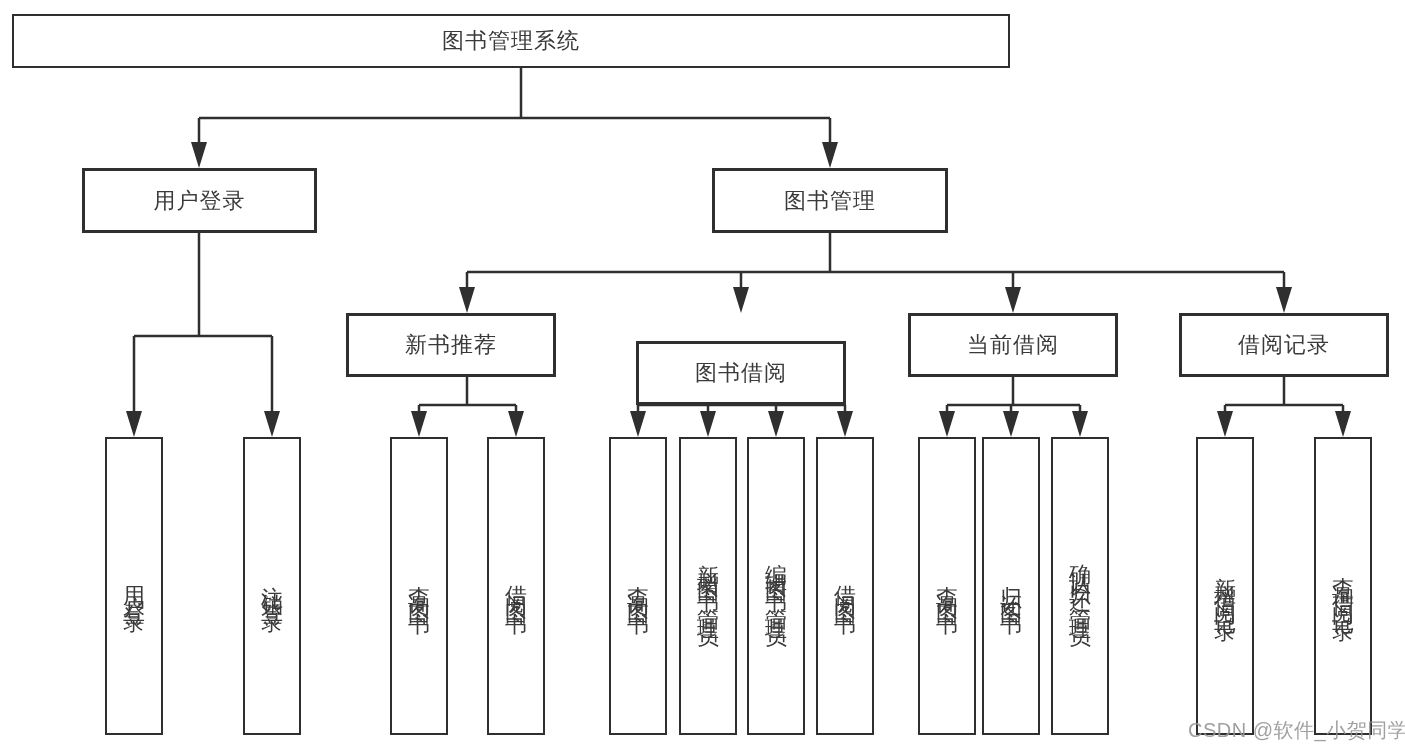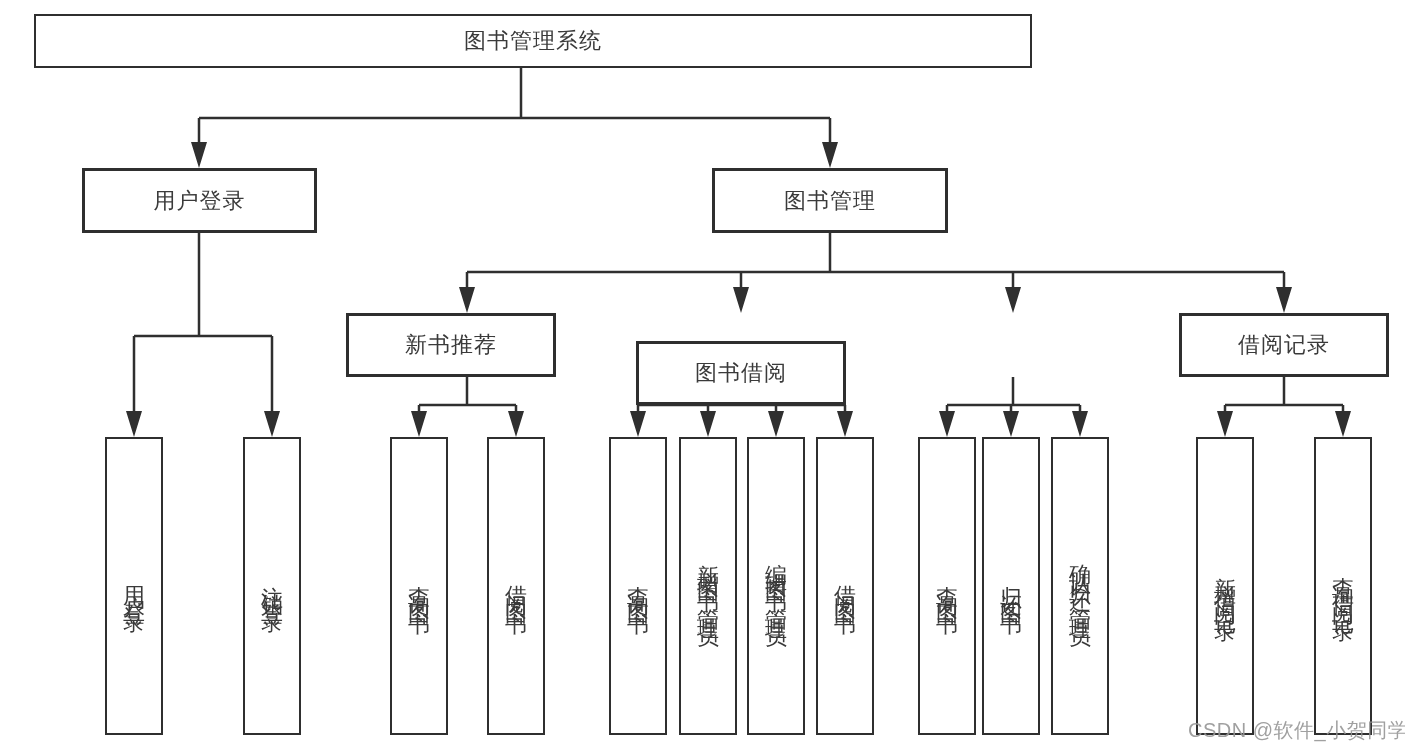--- a/index.html
+++ b/index.html
@@ -75,27 +75,28 @@
              M459 287 L475 287 L467 313 Z  M733 287 L749 287 L741 313 Z
              M1005 287 L1021 287 L1013 313 Z  M1276 287 L1292 287 L1284 313 Z
              M411 411 L427 411 L419 437 Z  M508 411 L524 411 L516 437 Z
              M630 411 L646 411 L638 437 Z  M700 411 L716 411 L708 437 Z
              M768 411 L784 411 L776 437 Z  M837 411 L853 411 L845 437 Z
              M939 411 L955 411 L947 437 Z  M1003 411 L1019 411 L1011 437 Z
              M1072 411 L1088 411 L1080 437 Z
              M1217 411 L1233 411 L1225 437 Z  M1335 411 L1351 411 L1343 437 Z" fill="#2f2f2f" stroke="none"></path>
   </svg>
 
-  <div class="node root" style="left:34px; top:14px; width:998px; height:54px;">图书管理系统</div>
+  <div class="node root" style="left:12px; top:14px; width:998px; height:54px;">图书管理系统</div>
 
   <div class="node" style="left:82px; top:168px; width:235px; height:65px;">用户登录</div>
   <div class="node" style="left:712px; top:168px; width:236px; height:65px;">图书管理</div>
 
   <div class="node" style="left:346px; top:313px; width:210px; height:64px;">新书推荐</div>
   <div class="node" style="left:636px; top:313px; width:210px; height:64px;margin-top:28px;">图书借阅</div>
+  <div class="node" style="left:908px; top:313px; width:210px; height:64px;">当前借阅</div>
   <div class="node" style="left:1179px; top:313px; width:210px; height:64px;">借阅记录</div>
 
   <div class="node leaf" style="left:105px; top:437px; width:58px; height:298px;">用户登录</div>
   <div class="node leaf" style="left:243px; top:437px; width:58px; height:298px;">注销登录</div>
 
   <div class="node leaf" style="left:390px; top:437px; width:58px; height:298px;">查询图书</div>
   <div class="node leaf" style="left:487px; top:437px; width:58px; height:298px;">借阅图书</div>
 
   <div class="node leaf" style="left:609px; top:437px; width:58px; height:298px;">查询图书</div>
   <div class="node leaf" style="left:679px; top:437px; width:58px; height:298px;">新增图书（管理员）</div>

